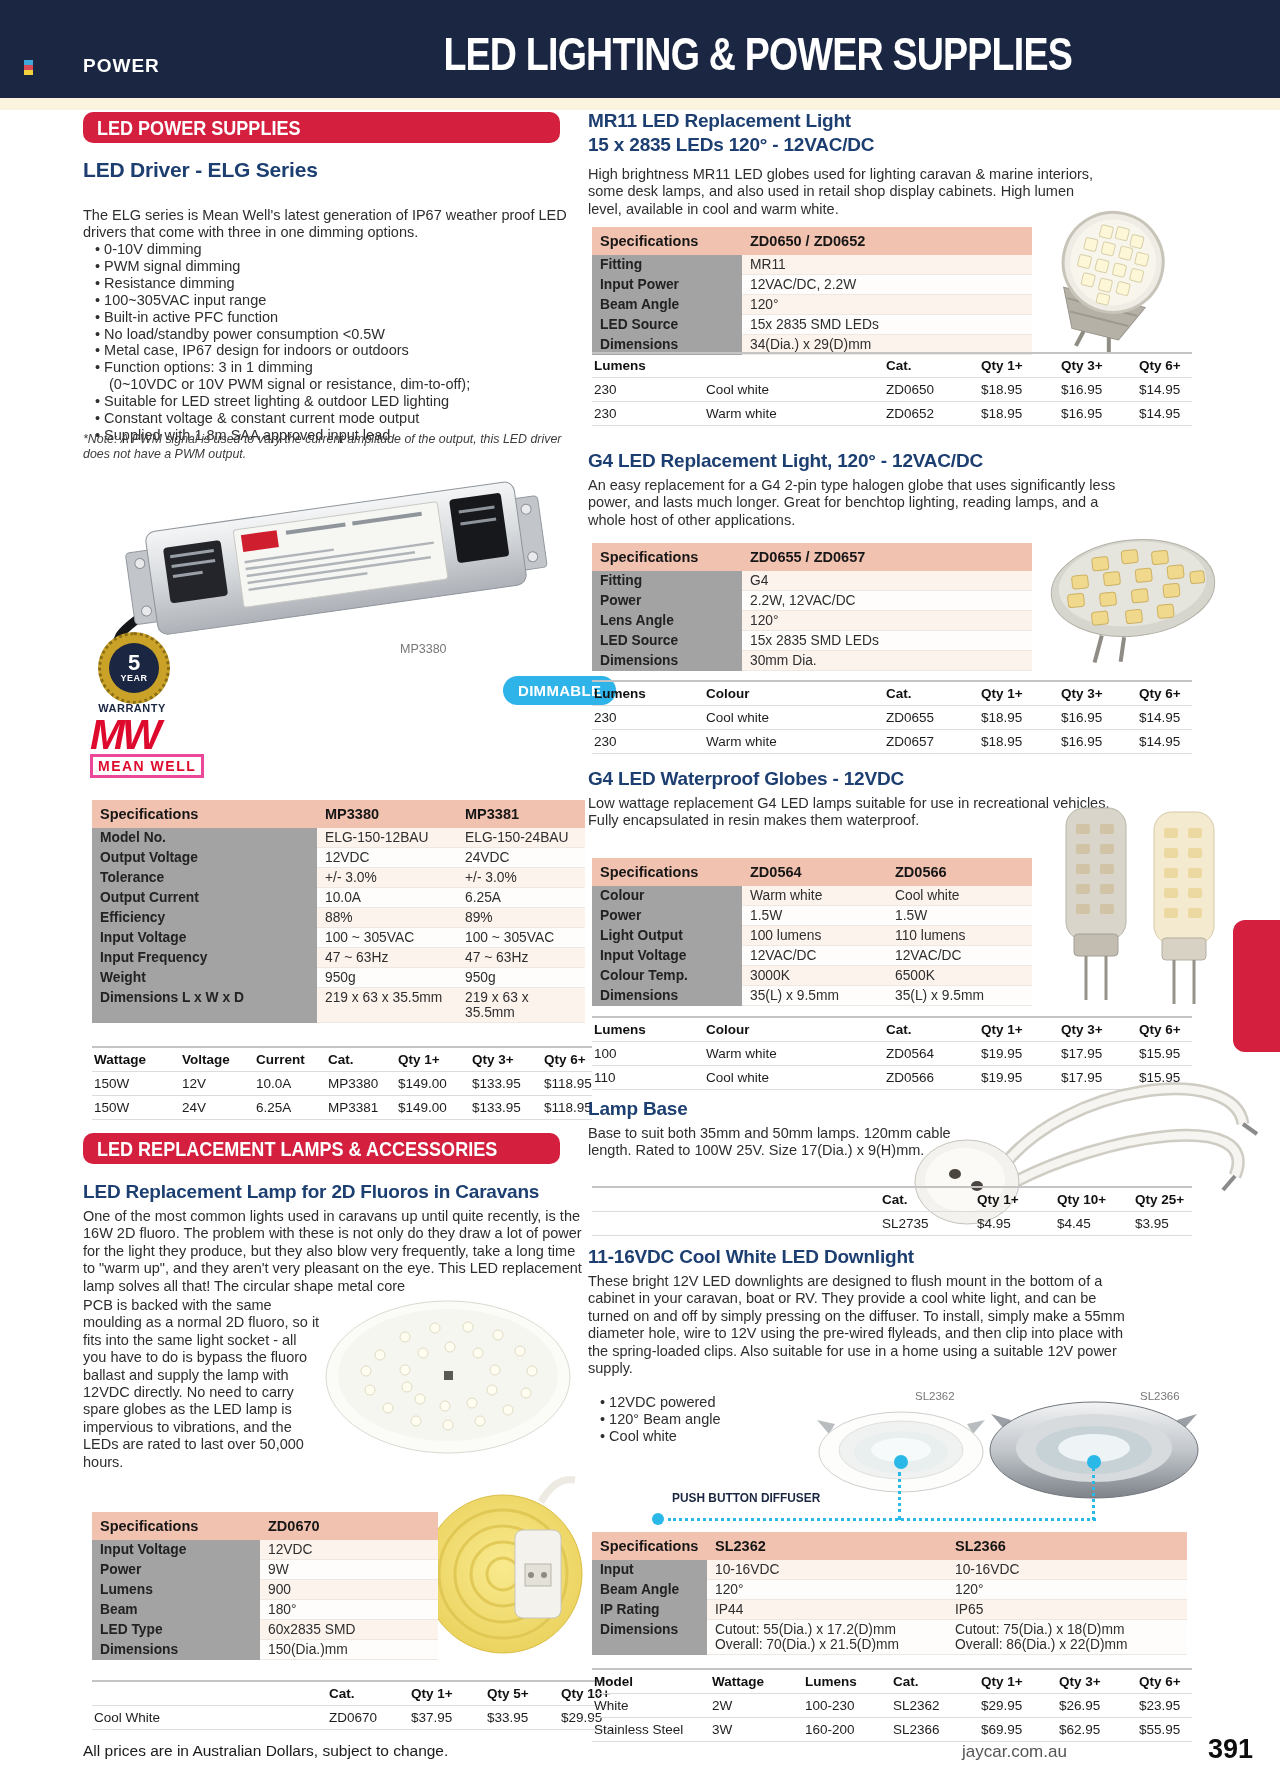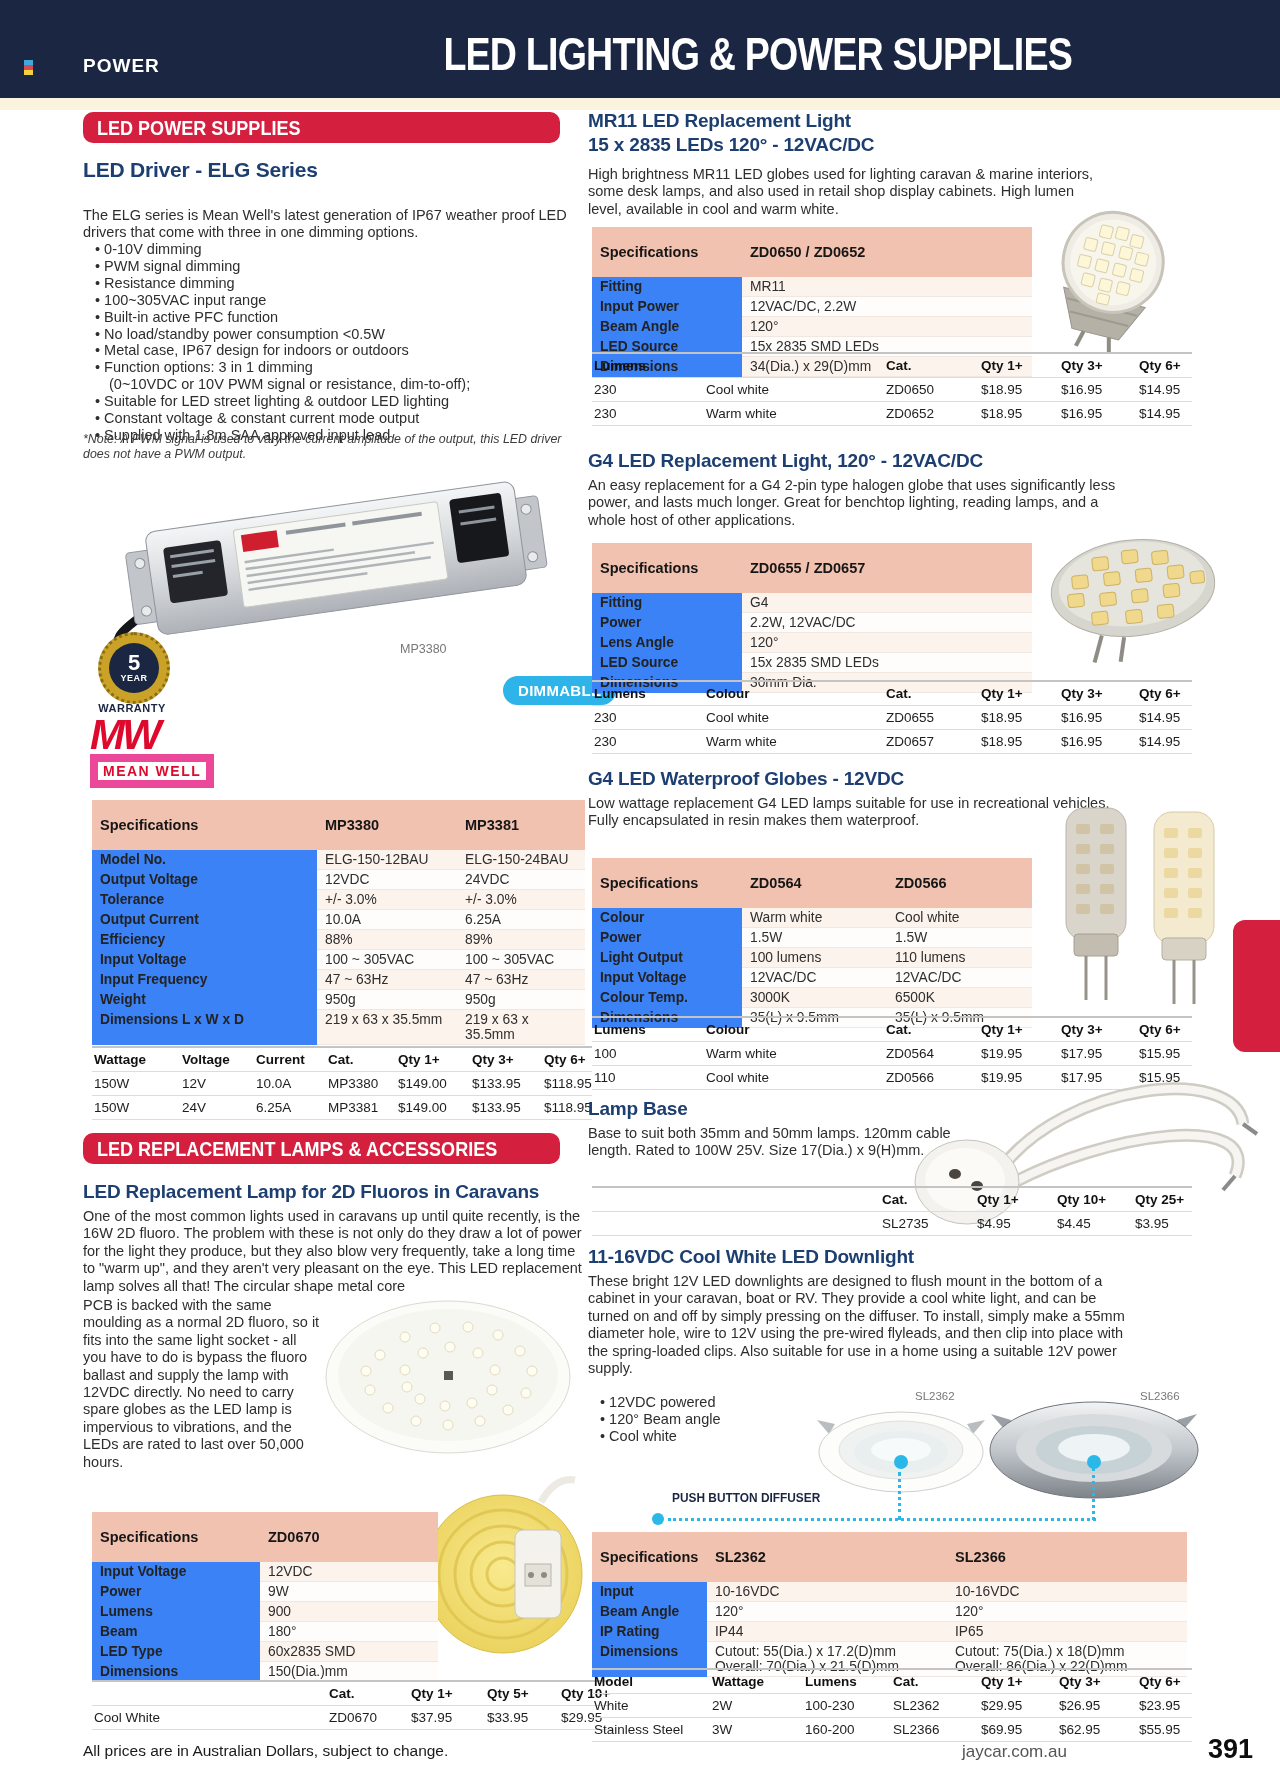--- a/index.html
+++ b/index.html
@@ -25,23 +25,23 @@
   .h-sec.big{font-size:21px;}
   .body-text{font-size:14.5px;line-height:17.4px;color:#2e2e2e;}
   .bullets{margin:12px;padding:0;list-style:none;font-size:14.5px;line-height:16.9px;color:#2e2e2e;}
   .bullets li{padding-left:14px;text-indent:-14px;white-space:pre-line;}
   .bullets li::before{content:"• ";}
   .note{font-size:12.4px;font-style:italic;color:#3c3c3c;line-height:15px;}
 
   
   .spec-table{border-collapse:collapse;table-layout:fixed;width:100%;font-size:14px;}
   .spec-table th{background:#f2c2b1;text-align:left;font-weight:800;font-size:14.5px;color:#161616;
-                 padding:17px 8px;overflow:hidden;white-space:nowrap;}
+                 padding:6px 8px;overflow:hidden;white-space:nowrap;}
   .spec-table td{padding:2px 8px;overflow:hidden;white-space:pre-line;vertical-align:top;font-size:13.8px;}
-  .spec-table td:first-child{background:#3b82f6;font-weight:700;color:#222;white-space:nowrap;}
+  .spec-table td:first-child{background:#a3a3a3;font-weight:700;color:#222;white-space:nowrap;}
   .spec-table tbody tr:nth-child(odd) td:not(:first-child){background:#fdf3ed;}
   .spec-table tbody tr:nth-child(even) td:not(:first-child){background:#fffdfc;}
   .spec-table tbody td:not(:first-child){border-bottom:1px solid #efe7e1;}
 
   
   .price-table{border-collapse:collapse;table-layout:fixed;width:100%;font-size:13.5px;color:#1d1d1d;}
   .price-table th{font-weight:800;text-align:left;color:#111;padding:4px 2px;
                   border-top:2px solid #c4c4c4;border-bottom:1px solid #dcdcdc;white-space:nowrap;overflow:hidden;}
   .price-table td{padding:4px 2px;border-bottom:1px solid #dcdcdc;white-space:nowrap;overflow:hidden;}
 
@@ -49,21 +49,21 @@
   .dimmable{background:#2fb4e9;color:#fff;font-weight:800;font-size:15px;border-radius:16px;
             padding:6px 15px;letter-spacing:.3px;}
   .warranty-badge{width:66px;height:66px;border-radius:50%;background:#c9a227;
                   border:3px dotted #8a6d14;display:flex;align-items:center;justify-content:center;}
   .warranty-inner{width:50px;height:50px;border-radius:50%;background:#1a2642;color:#fff;text-align:center;
                   display:flex;flex-direction:column;align-items:center;justify-content:center;}
   .warranty-inner .n{font-size:22px;font-weight:800;line-height:20px;}
   .warranty-inner .y{font-size:9px;font-weight:800;letter-spacing:.5px;}
   .warranty-word{font-size:11px;font-weight:800;color:#1a2642;letter-spacing:.5px;}
   .mw-letters{font-size:42px;font-weight:800;font-style:italic;color:#dd0a2d;line-height:38px;letter-spacing:-3px;}
-  .mw-box{border:8px solid #ec4899;color:#dd0a2d;font-weight:800;font-size:14px;letter-spacing:1.5px;
+  .mw-box{border:3px solid #ec4899;color:#dd0a2d;font-weight:800;font-size:14px;letter-spacing:1.5px;
           padding:1px 5px;display:inline-block;}
 
   .img-caption{font-size:12.5px;color:#777;}
   .prod-label{font-size:11.5px;color:#777;}
   .push-label{font-size:13.5px;font-weight:800;color:#1a2642;}
   .dot-cyan{width:12px;height:12px;border-radius:50%;background:#29b8e8;}
   .dotline-h{border-top:3px dotted #29b8e8;}
   .dotline-v{border-left:3px dotted #29b8e8;}
 
   .red-tab{left:1233px;top:920px;width:47px;height:132px;background:#d41f3f;border-radius:12px 0 0 12px;}

